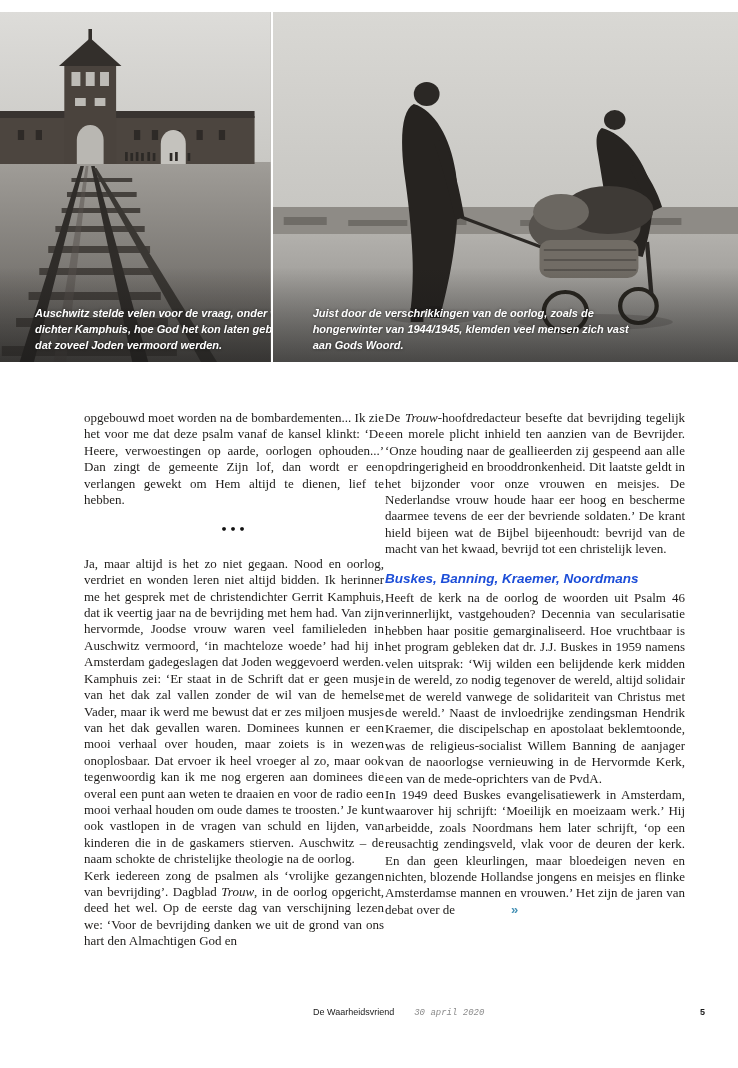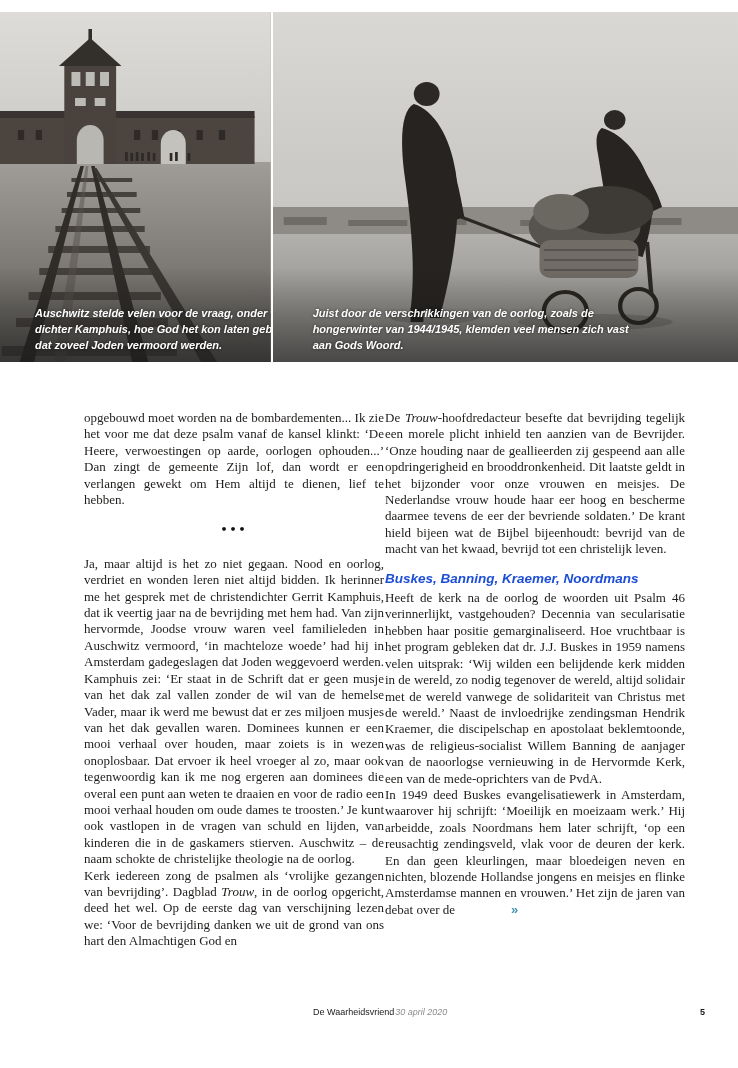--- a/index.html
+++ b/index.html
@@ -37,21 +37,21 @@
     margin:13px 0 3px 0;font-family:"Liberation Sans","DejaVu Sans",sans-serif;
     font-style:italic;font-weight:bold;font-size:13.5px;color:#1d4ed8;text-align:left;
   }
   .pubname{font-style:italic;}
   .cont{color:#4691b5;font-weight:bold;margin-left:56px;font-family:"Liberation Sans",sans-serif;}
   .footer{
     position:absolute;left:313px;top:1007px;
     font-family:"Liberation Sans","DejaVu Sans",sans-serif;font-size:9px;color:#1a1a1a;
   }
   .footer .mag{font-weight:normal;}
-  .footer .date{font-style:italic;color:#8b8b8b;font-family:Liberation Sans, sans-serif;margin-left:1px;}
+  .footer .date{font-style:italic;color:#8b8b8b;font-family:Liberation Mono, monospace;margin-left:20px;}
   .pagenum{
     position:absolute;left:700px;top:1007px;
     font-family:"Liberation Sans",sans-serif;font-size:9px;font-weight:bold;color:#1a1a1a;
   }
 </style>
 </head>
 <body>
 
 <div class="page">
 

